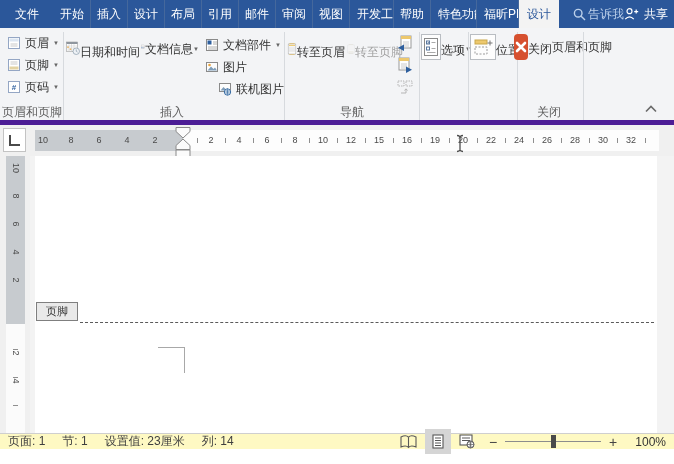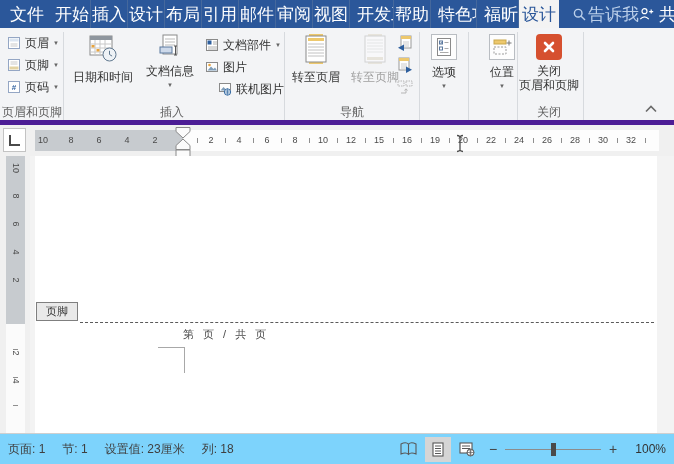--- a/index.html
+++ b/index.html
@@ -1,37 +1,37 @@
 <!DOCTYPE html>
 <html><head>
 <meta charset="utf-8">
 <style>
   html,body{margin:0;padding:0;width:674px;height:464px;overflow:hidden;
     font-family:"Liberation Sans",sans-serif;background:#fff;}
   .app{position:relative;width:674px;height:464px;background:#fff;}
 
   
   .tabbar{position:absolute;left:0;top:0;width:674px;height:28px;background:#2b579a;
-    display:flex;align-items:stretch;color:#fff;font-size:17px;}
+    display:flex;align-items:stretch;color:#fff;font-size:12px;}
   .tab{display:flex;align-items:center;justify-content:center;flex:none;
     border-right:1px solid #45689c;overflow:hidden;white-space:nowrap;cursor:default;}
   .tab.first{border-right:none;}
   .tab.clip{justify-content:flex-start;padding-left:7px;}
   .tab.active{background:#f3f3f3;color:#2b579a;border-right:none;}
   .tellme{display:flex;align-items:center;gap:2px;margin-left:14px;color:#bcd0ea;white-space:nowrap;}
   .share{display:flex;align-items:center;gap:5px;margin-left:auto;margin-right:10px;color:#fff;white-space:nowrap;}
 
   
   .ribbon{position:absolute;left:0;top:28px;width:674px;height:97px;background:#f3f4f6;
     border-bottom:5px solid #4c1d95;box-sizing:border-box;font-size:12px;color:#333;}
   .vsep{position:absolute;top:4px;height:88px;width:1px;background:#d7dade;}
   .grp-label{position:absolute;top:76px;font-size:12px;color:#5d5d5d;text-align:center;white-space:nowrap;}
   .sbtn{position:absolute;display:flex;align-items:center;gap:4px;height:20px;
     padding-left:4px;white-space:nowrap;cursor:default;}
-  .bigbtn{position:absolute;display:flex;flex-direction:column;align-items:center;
+  .bigbtn{position:absolute;display:flex;flex-direction:row;align-items:center;
     text-align:center;line-height:14px;white-space:nowrap;cursor:default;}
   .caret{font-size:6px;color:#666;line-height:6px;}
   .disabled{color:#9f9f9f;}
   .dim{opacity:.45;}
   .iconbox{width:26px;height:26px;border:1px solid #b9bdc2;background:#fdfdfd;
     display:flex;align-items:center;justify-content:center;box-sizing:border-box;}
   .closebox{width:26px;height:26px;border-radius:4px;background:#d6502f;
     display:flex;align-items:center;justify-content:center;}
   .navmini{position:absolute;width:18px;height:18px;display:flex;align-items:center;justify-content:center;}
 
@@ -66,21 +66,21 @@
   .page{position:absolute;left:35px;top:0;width:622px;height:277px;background:#fff;}
   .ftag{position:absolute;left:36px;top:146px;width:42px;height:19px;border:1px solid #7f7f7f;
     background:#e9e9e9;box-sizing:border-box;display:flex;align-items:center;justify-content:center;
     font-size:11px;color:#333;}
   .fdash{position:absolute;left:80px;top:166px;width:574px;border-top:1px dashed #5a5a5a;}
   .ftext{position:absolute;left:183px;top:171px;font-size:11px;color:#4a4a4a;letter-spacing:3px;white-space:pre;}
   .cmark{position:absolute;left:158px;top:191px;width:26px;height:25px;
     border-top:1px solid #a8a8a8;border-right:1px solid #a8a8a8;}
 
   
-  .statusbar{position:absolute;left:0;top:433px;width:674px;height:31px;background:#7dd3fc;
+  .statusbar{position:absolute;left:0;top:433px;width:674px;height:16px;background:#fef9c3;
     border-top:1px solid #cfcfcf;box-sizing:border-box;display:flex;align-items:center;
     font-size:12px;color:#3f3f3f;}
   .st-left{display:flex;align-items:center;gap:17px;padding-left:8px;white-space:nowrap;}
   .st-right{display:flex;align-items:center;margin-left:auto;padding-right:8px;gap:2px;}
   .viewbtn{padding:5px 6px;display:flex;align-items:center;justify-content:center;}
   .viewbtn.active{background:#d5d5d5;}
   .zoomsign{font-size:14px;color:#444;padding:0 6px;line-height:14px;}
   .ztrack{position:relative;width:96px;height:13px;}
   .ztrack .line{position:absolute;left:0;top:6px;width:96px;height:1px;background:#8c8c8c;}
   .ztrack .thumb{position:absolute;left:46px;top:0;width:5px;height:13px;background:#4a4a4a;}
@@ -358,30 +358,29 @@
           </div>
         <div class="vnums vnums-lower">
             <span class="vnum">2</span>
             <span class="vnum">4</span>
           </div>
       </div>
     </div>
 
     <div class="ftag">页脚</div>
     <div class="fdash"></div>
-    <div class="ftext">第 页 / 共 页</div>
     <div class="cmark"></div>
   </div>
 
   <div class="statusbar">
     <div class="st-left">
       <span>页面: 1</span>
       <span>节: 1</span>
       <span>设置值: 23厘米</span>
-      <span>列: 18</span>
+      <span>列: 14</span>
     </div>
     <div class="st-right">
       <span class="viewbtn">
         <svg width="17" height="14" viewBox="0 0 17 14">
           <path d="M1 2 C4 0.5 7 0.5 8.5 2.2 C10 0.5 13 0.5 16 2 V12 C13 10.7 10 10.7 8.5 12.4 C7 10.7 4 10.7 1 12 Z" fill="none" stroke="#585858" stroke-width="1.1"></path>
           <path d="M8.5 2.2 V12.4" stroke="#585858" stroke-width="1.1"></path>
         </svg>
       </span>
       <span class="viewbtn active">
         <svg width="14" height="15" viewBox="0 0 14 15">

